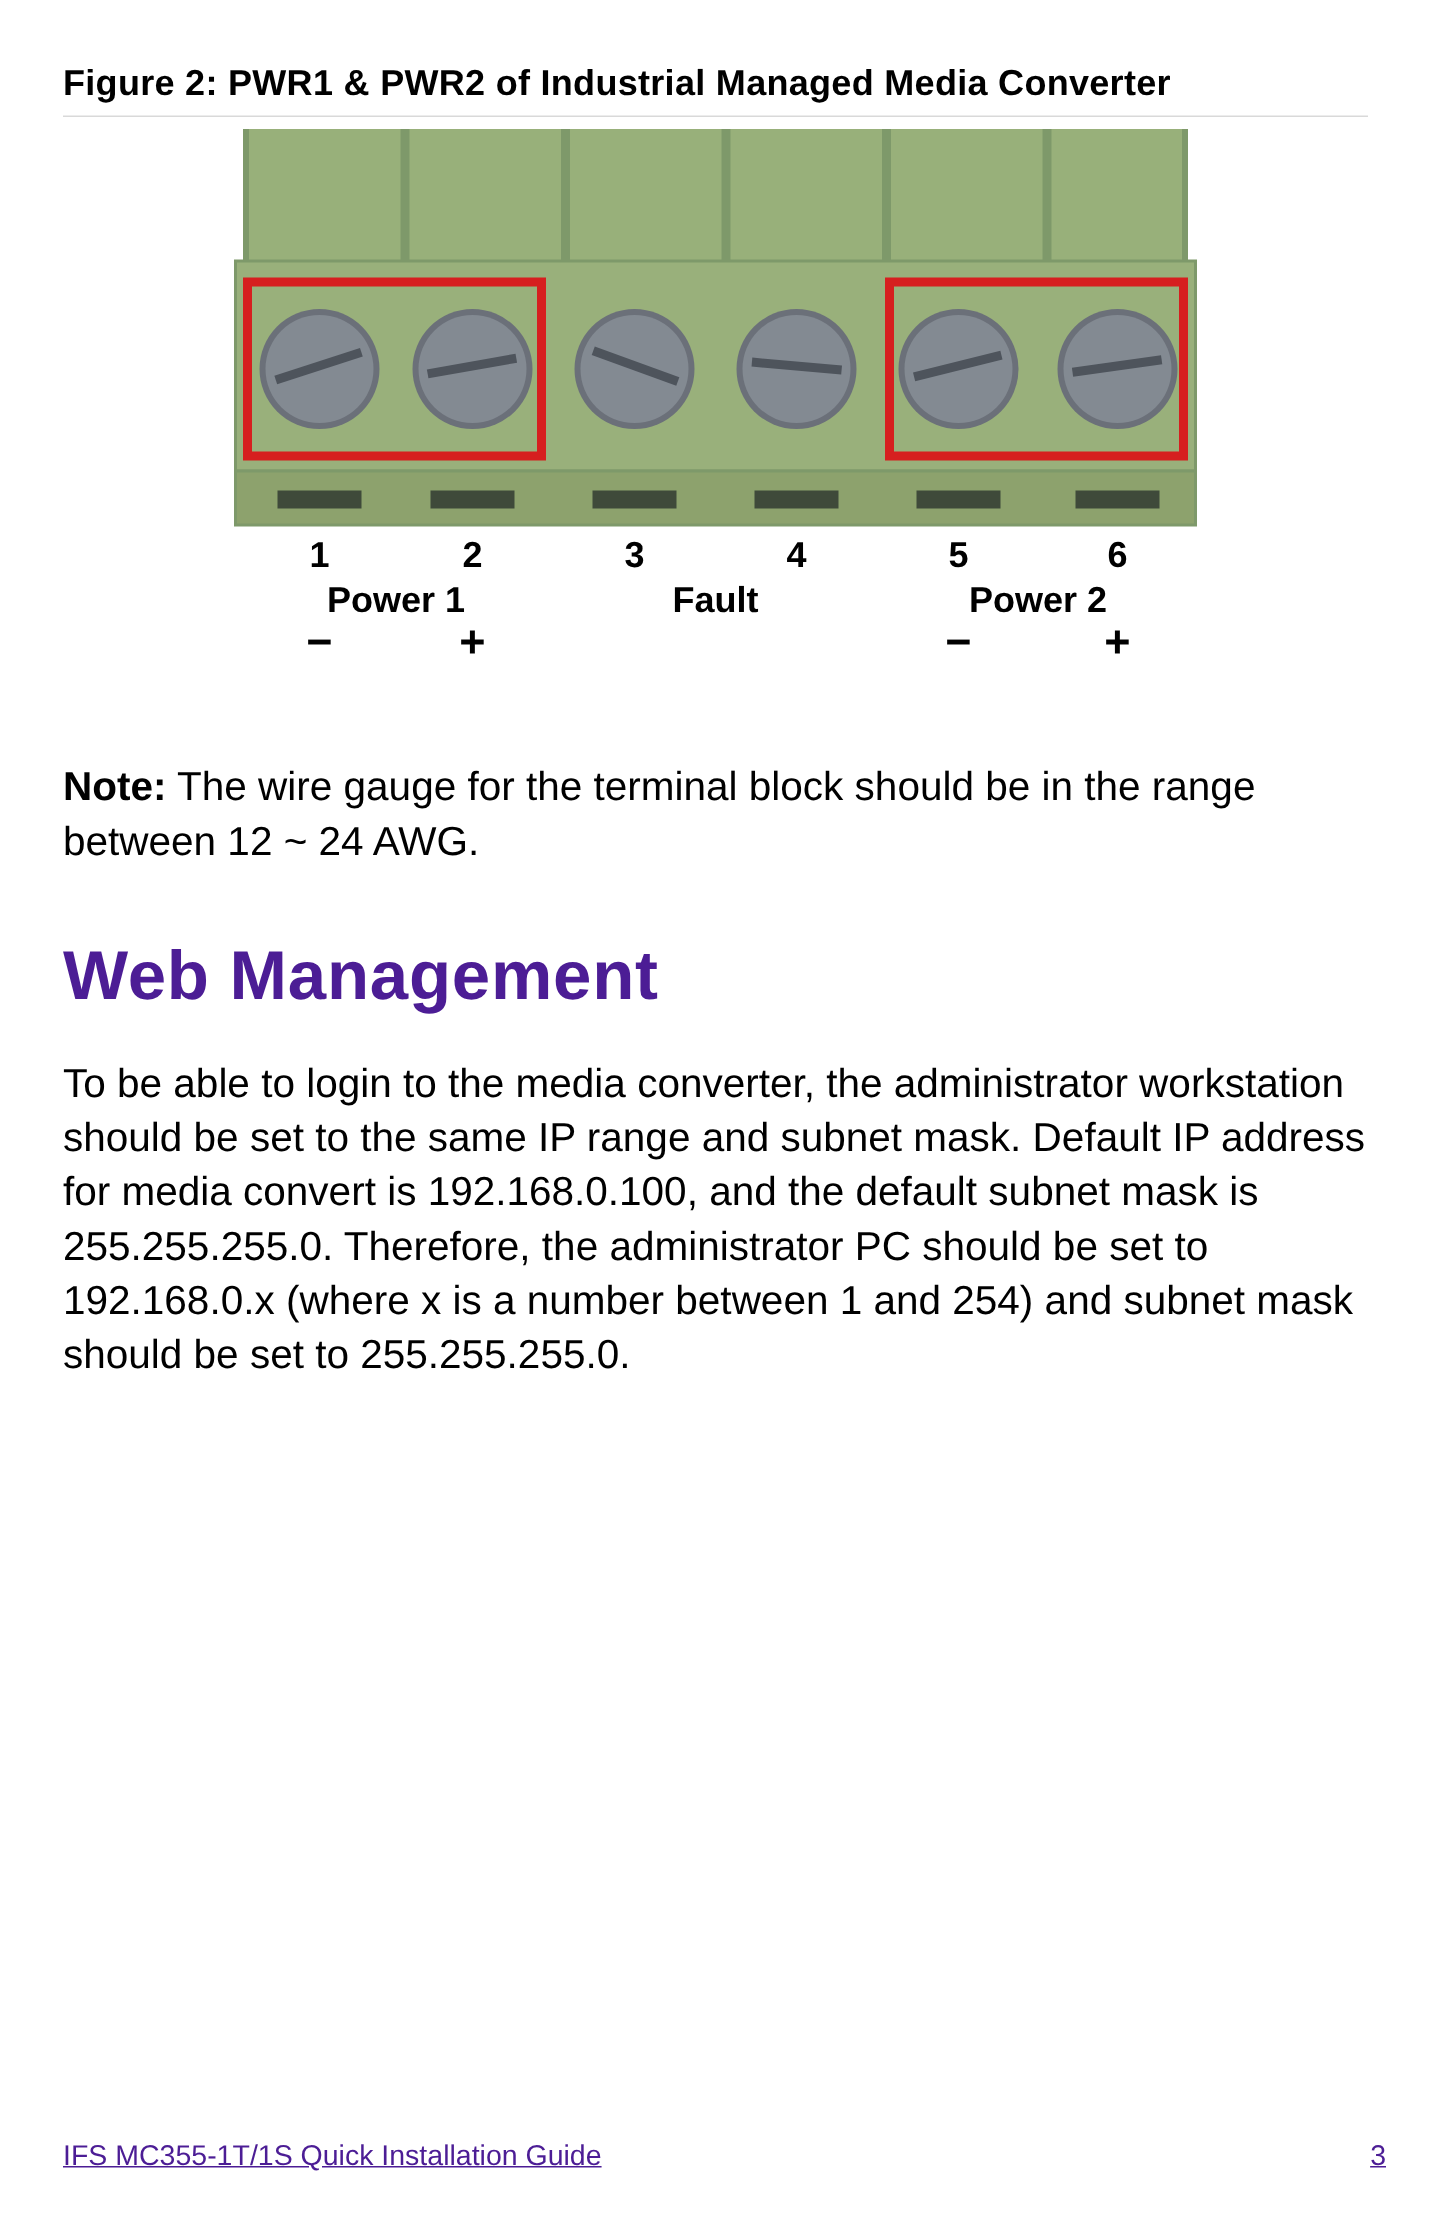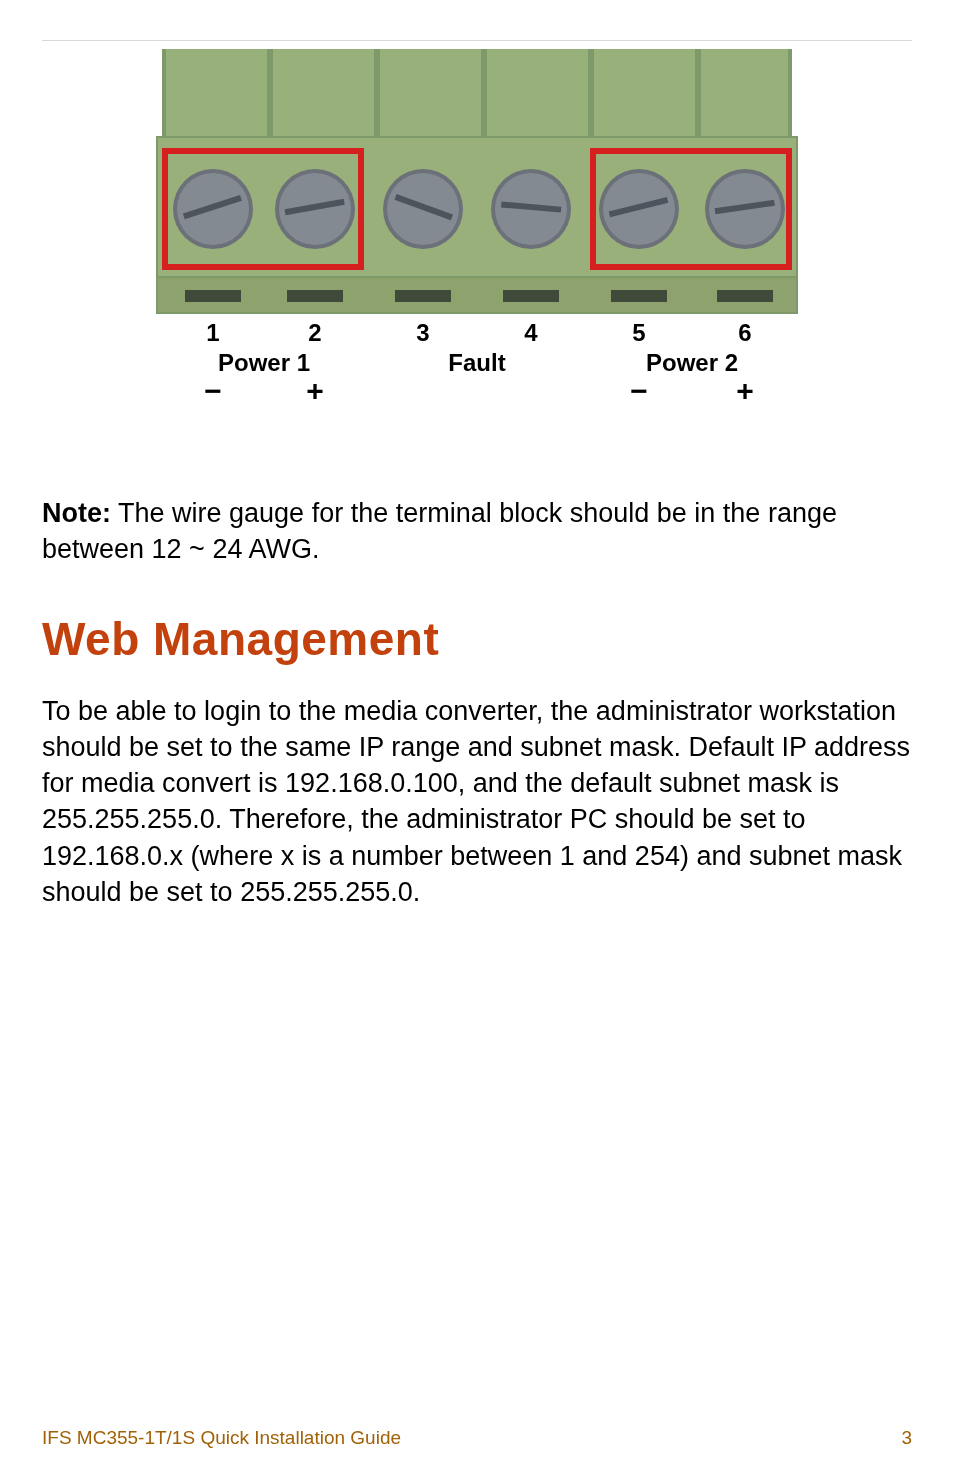--- a/index.html
+++ b/index.html
@@ -31,62 +31,64 @@
     border-top: 1px solid #d9d9d9;
     padding-top: 0;
     display: flex;
     justify-content: center;
   }
   svg.connector {
     width: 680px;
     height: 380px;
   }
   .below-figure {
-    margin-top: 74px;
+    margin-top: 48px;
   }
   .note {
     font-family: Arial, Helvetica, sans-serif;
     font-size: 27px;
     line-height: 1.35;
     margin-bottom: 40px;
   }
   .note .bold {
     font-weight: bold;
   }
   h1.section {
     font-family: Arial, Helvetica, sans-serif;
-    color: #c2410c;
+    color: #4c1d95;
     font-size: 46px;
     font-weight: bold;
     margin: 44px 0 10px 0;
     letter-spacing: 0.5px;
   }
   .para {
     font-family: Arial, Helvetica, sans-serif;
     font-size: 27px;
     line-height: 1.34;
     margin-bottom: 20px;
   }
   .footer {
     position: absolute;
     bottom: 26px;
     left: 42px;
-    right: 42px;
+    right: 30px;
     display: flex;
     justify-content: space-between;
     font-family: Arial, Helvetica, sans-serif;
     font-size: 19px;
-    color: #a16207;
+    color: #4c1d95;
+    text-decoration: underline;
   }
 </style>
 </head>
 <body>
 
 <div class="page">
 
+  <div class="fig-caption">Figure 2: PWR1 &amp; PWR2 of Industrial Managed Media Converter</div>
 
   <div class="figure-wrap">
     <svg class="connector" viewBox="0 0 680 380" xmlns="http://www.w3.org/2000/svg">
 
       <rect x="25" y="8" width="630" height="90" fill="#98b07a"></rect>
 
       <rect x="25" y="8" width="4" height="90" fill="#7e996a"></rect>
       <rect x="130" y="8" width="6" height="90" fill="#7e996a"></rect>
       <rect x="237" y="8" width="6" height="90" fill="#7e996a"></rect>
       <rect x="344" y="8" width="6" height="90" fill="#7e996a"></rect>

